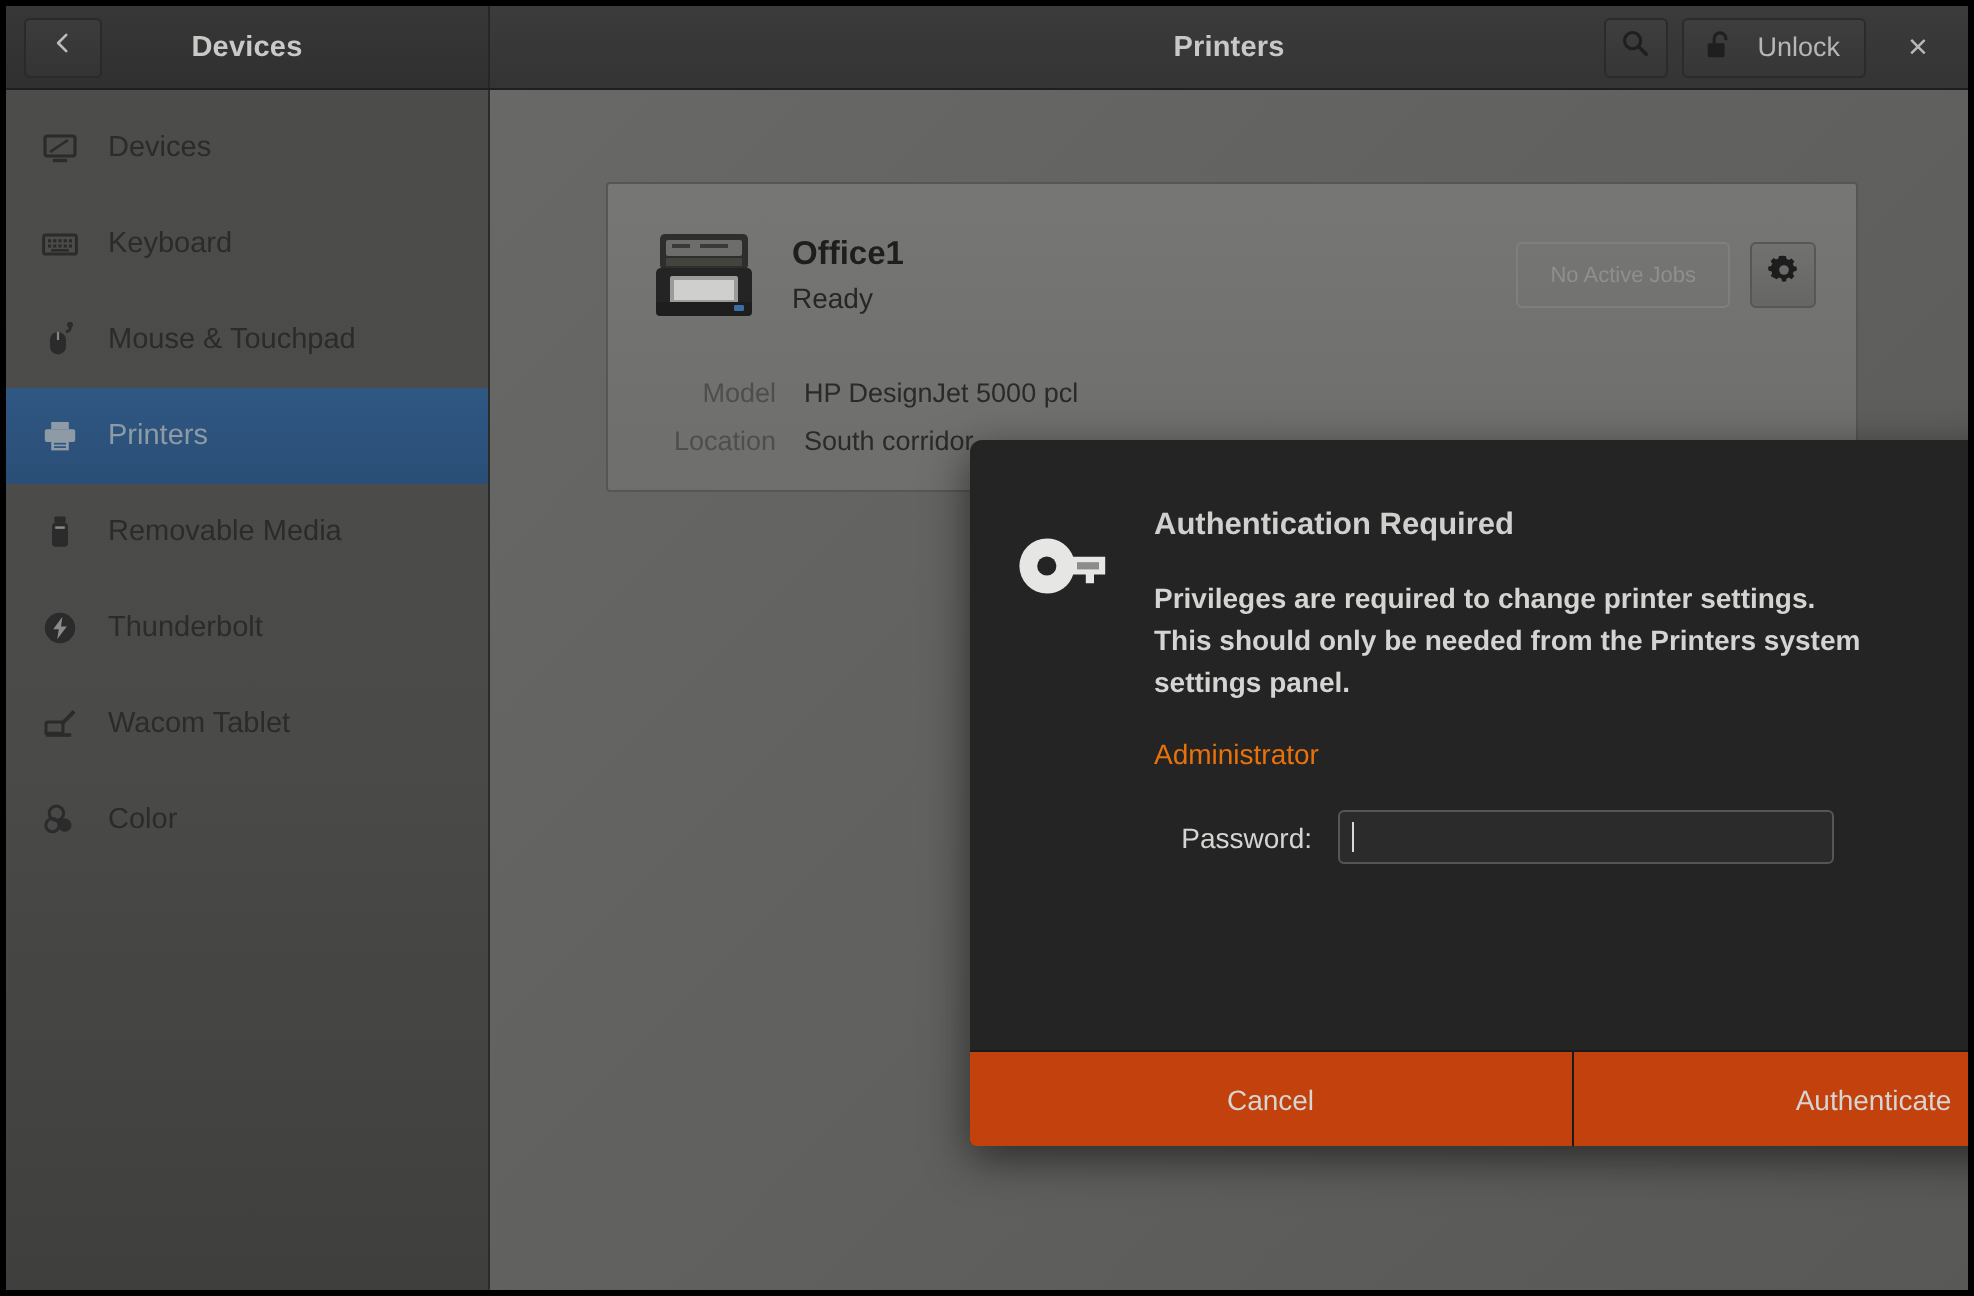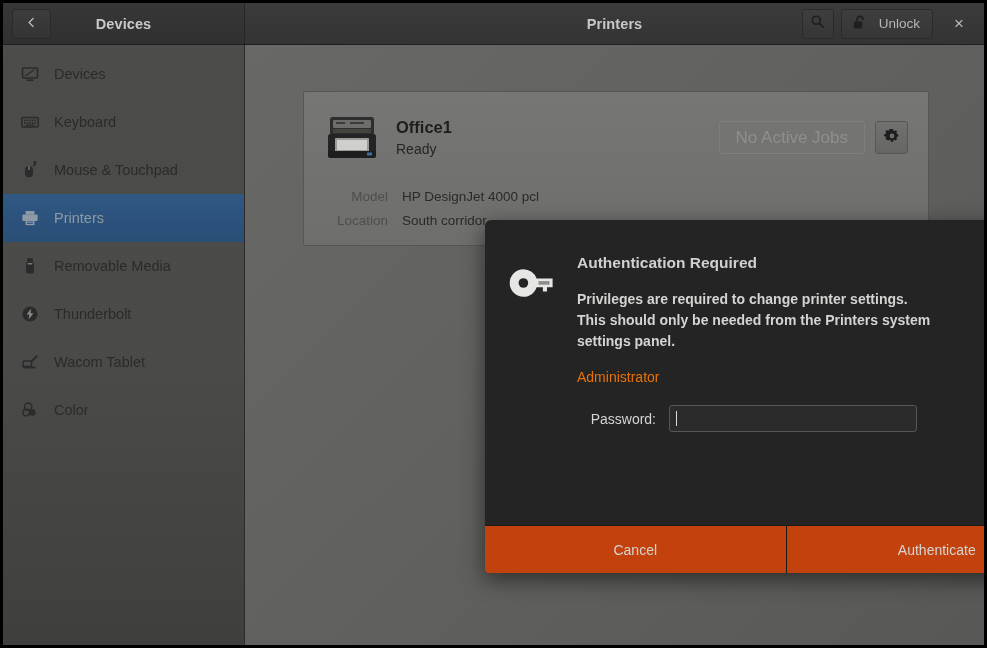--- a/index.html
+++ b/index.html
@@ -214,21 +214,21 @@
     padding-top: 4px;
   }
 
   .jobs-btn {
     height: 33px;
     padding: 0 16px;
     border: 1px solid #7f7f7d;
     border-radius: 3px;
     background: transparent;
     color: #8f8f8d;
-    font-size: 17px;
+    font-size: 11px;
     display: flex;
     align-items: center;
   }
 
   .gear-btn {
     width: 33px;
     height: 33px;
     border: 1px solid #575755;
     border-radius: 3px;
     background: linear-gradient(180deg, #717170 0%, #666664 100%);
@@ -545,21 +545,21 @@
                   <circle cx="8" cy="8" r="2.4" fill="#6b6b69"></circle>
                 </svg>
               </span>
             </div>
           </div>
         </div>
 
         <div class="detail-rows">
           <div class="detail-row">
             <span class="detail-label">Model</span>
-            <span class="detail-value">HP DesignJet 4000 pcl</span>
+            <span class="detail-value">HP DesignJet 5000 pcl</span>
           </div>
           <div class="detail-row">
             <span class="detail-label">Location</span>
             <span class="detail-value">South corridor</span>
           </div>
         </div>
       </div>
 
       <div class="dialog">
 

